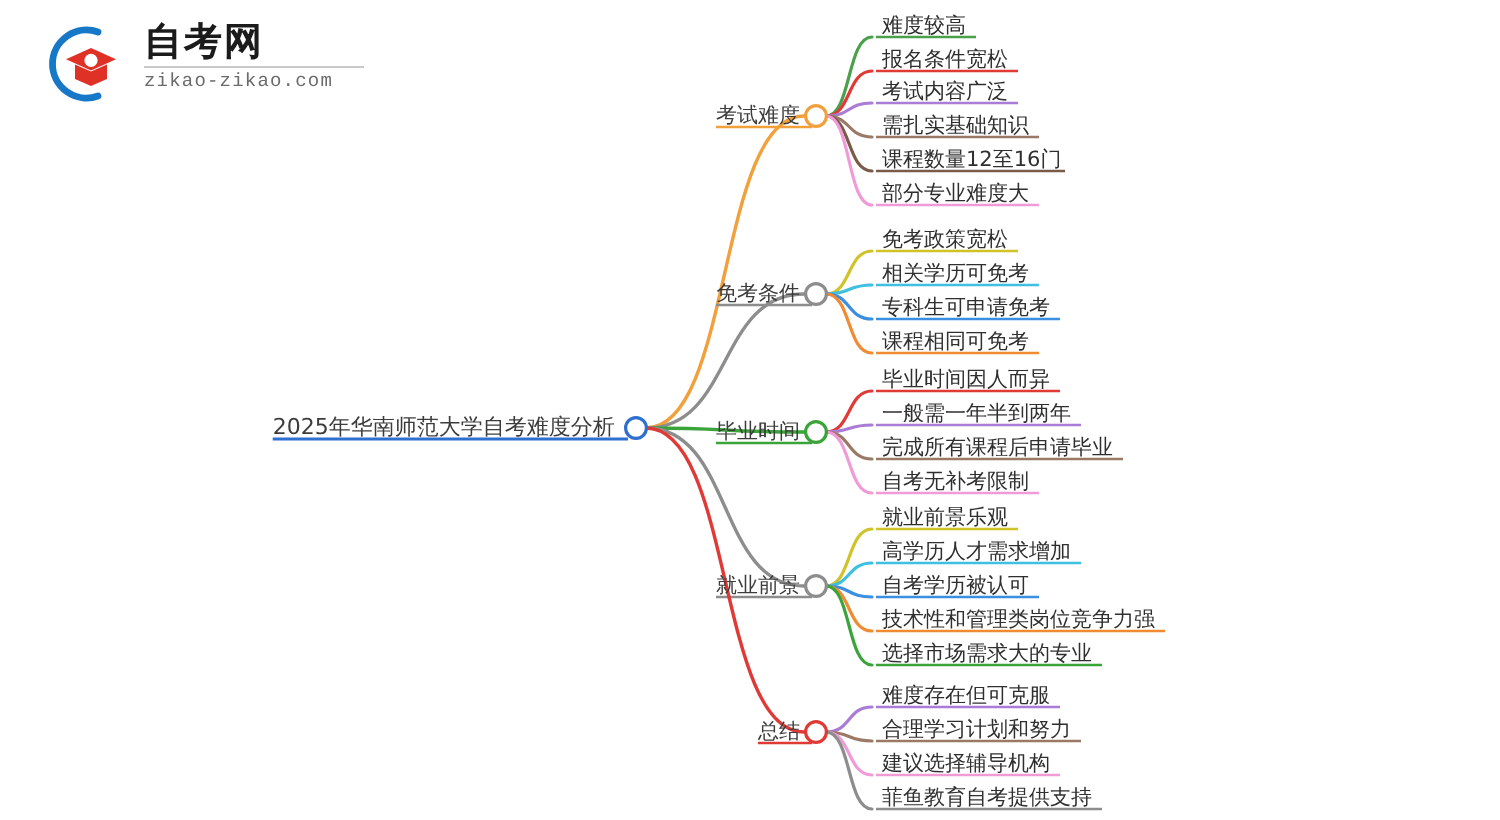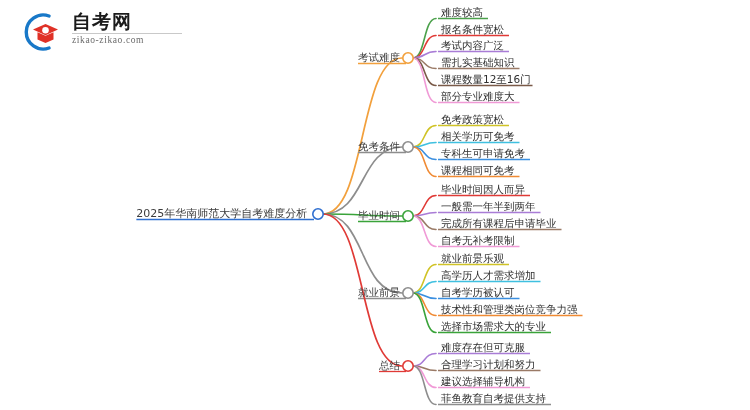--- a/index.html
+++ b/index.html
@@ -16,21 +16,21 @@
   .logo-mark { position:absolute; left:0; top:4px; width:42px; height:40px; }
   .logo-text { position:absolute; left:48px; top:2px; }
   .logo-title {
     font-size:19px; font-weight:bold; color:#1b1b1b;
     letter-spacing:1px; line-height:22px;
     font-family:"DejaVu Sans","Liberation Sans",sans-serif;
   }
   .logo-rule { width:110px; height:1px; background:#c9c9c9; margin:1px 0 1px 0; }
   .logo-sub {
     font-size:9.5px; color:#6b6b6b; letter-spacing:0.6px;
-    font-family:Liberation Serif, serif;
+    font-family:Liberation Mono, monospace;
   }
 
   
   #map { position:absolute; left:0; top:0; width:750px; height:410px; }
   #map text { font-family:"DejaVu Sans","Liberation Sans",sans-serif; }
   .t-root  { font-size:11px; fill:#3c3c3c; }
   .t-br    { font-size:10.5px; fill:#3c3c3c; }
   .t-leaf  { font-size:10.5px; fill:#2f2f2f; }
   .hit { cursor:pointer; }
 </style>

